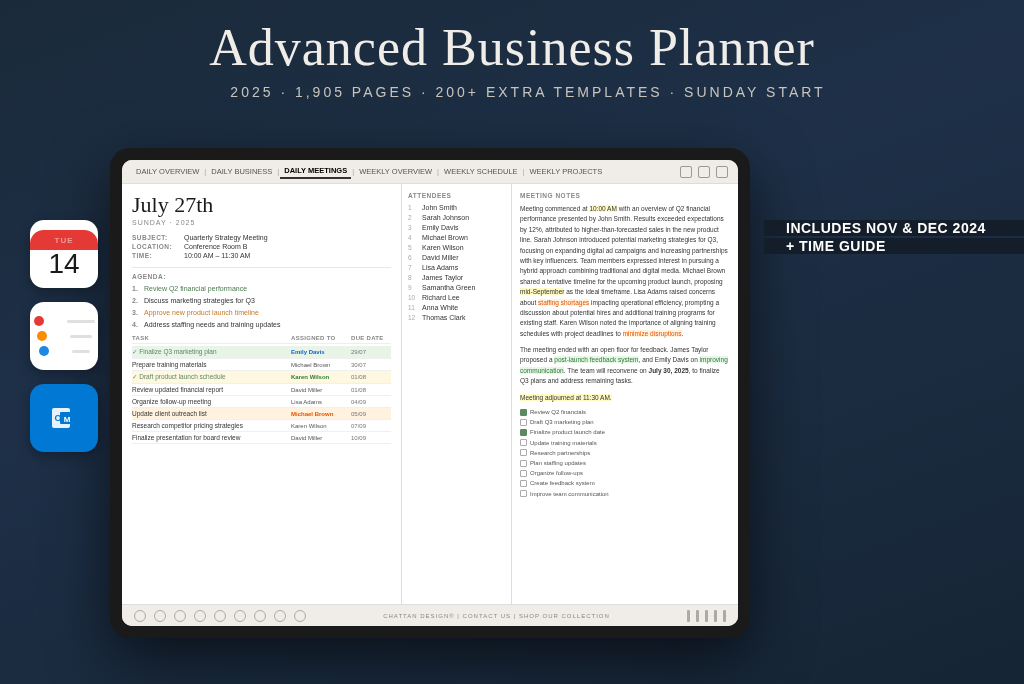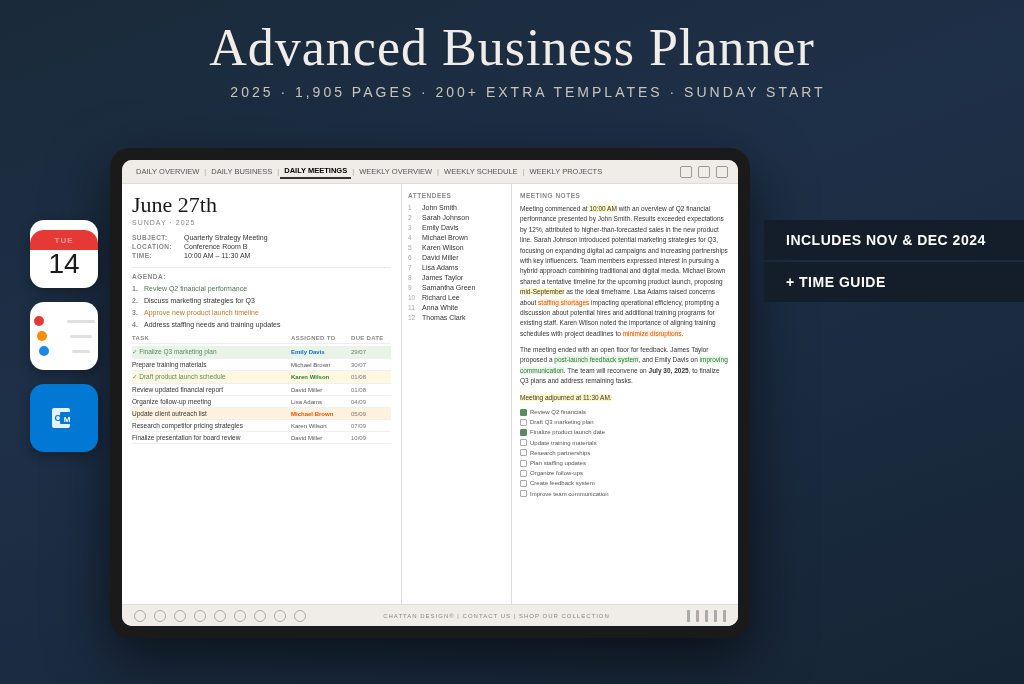--- a/index.html
+++ b/index.html
@@ -154,21 +154,21 @@
       top: 220px;
       display: flex;
       flex-direction: column;
       gap: 2px;
       z-index: 20;
     }
 
     .badge {
       background: #1a2332;
       color: white;
-      padding: 12px 22px;
+      padding: 0 22px;
       font-family: Arial, sans-serif;
       font-weight: 700;
       font-size: 14px;
       letter-spacing: 0.5px;
       min-width: 260px;
       text-align: left;
     }
     .badge-dark {
       background: #141e2b;
     }
@@ -608,21 +608,21 @@
         <div class="nav-icons">
           <div class="nav-icon-dot"></div>
           <div class="nav-icon-dot"></div>
           <div class="nav-icon-dot"></div>
         </div>
       </div>
 
       <div class="tablet-content">
 
         <div class="left-panel">
-          <div class="date-heading">June 27th</div>
+          <div class="date-heading">July 27th</div>
           <div class="date-sub">SUNDAY · 2025</div>
 
           <div class="meeting-info">
             <div class="info-row">
               <span class="info-label">SUBJECT:</span>
               <span class="info-value">Quarterly Strategy Meeting</span>
             </div>
             <div class="info-row">
               <span class="info-label">LOCATION:</span>
               <span class="info-value">Conference Room B</span>

